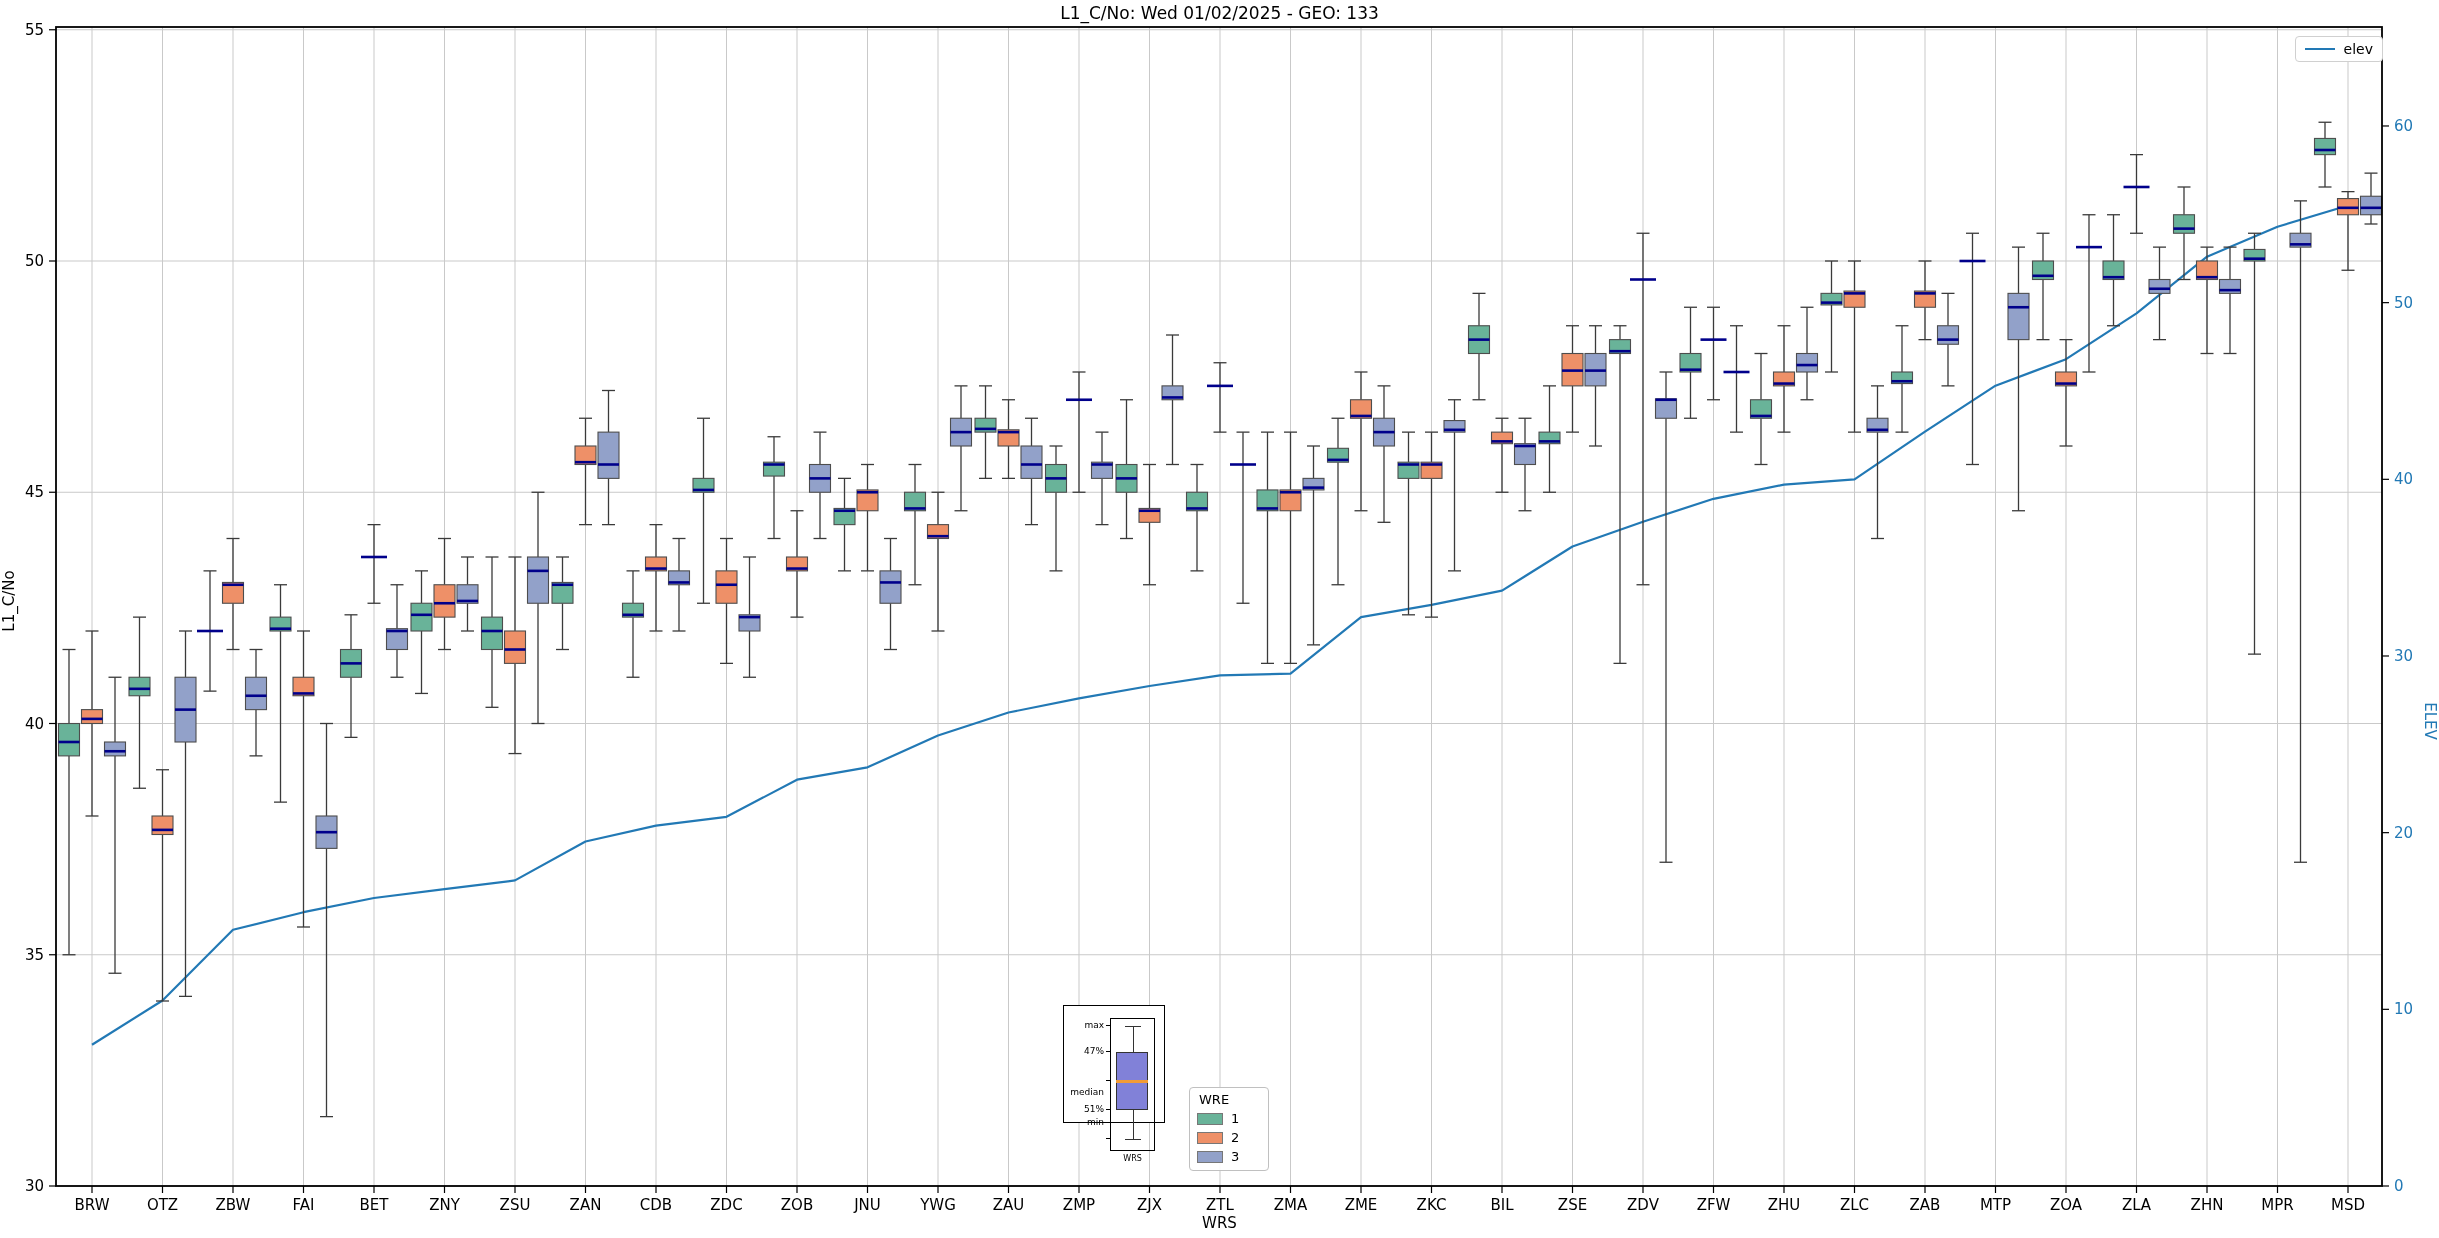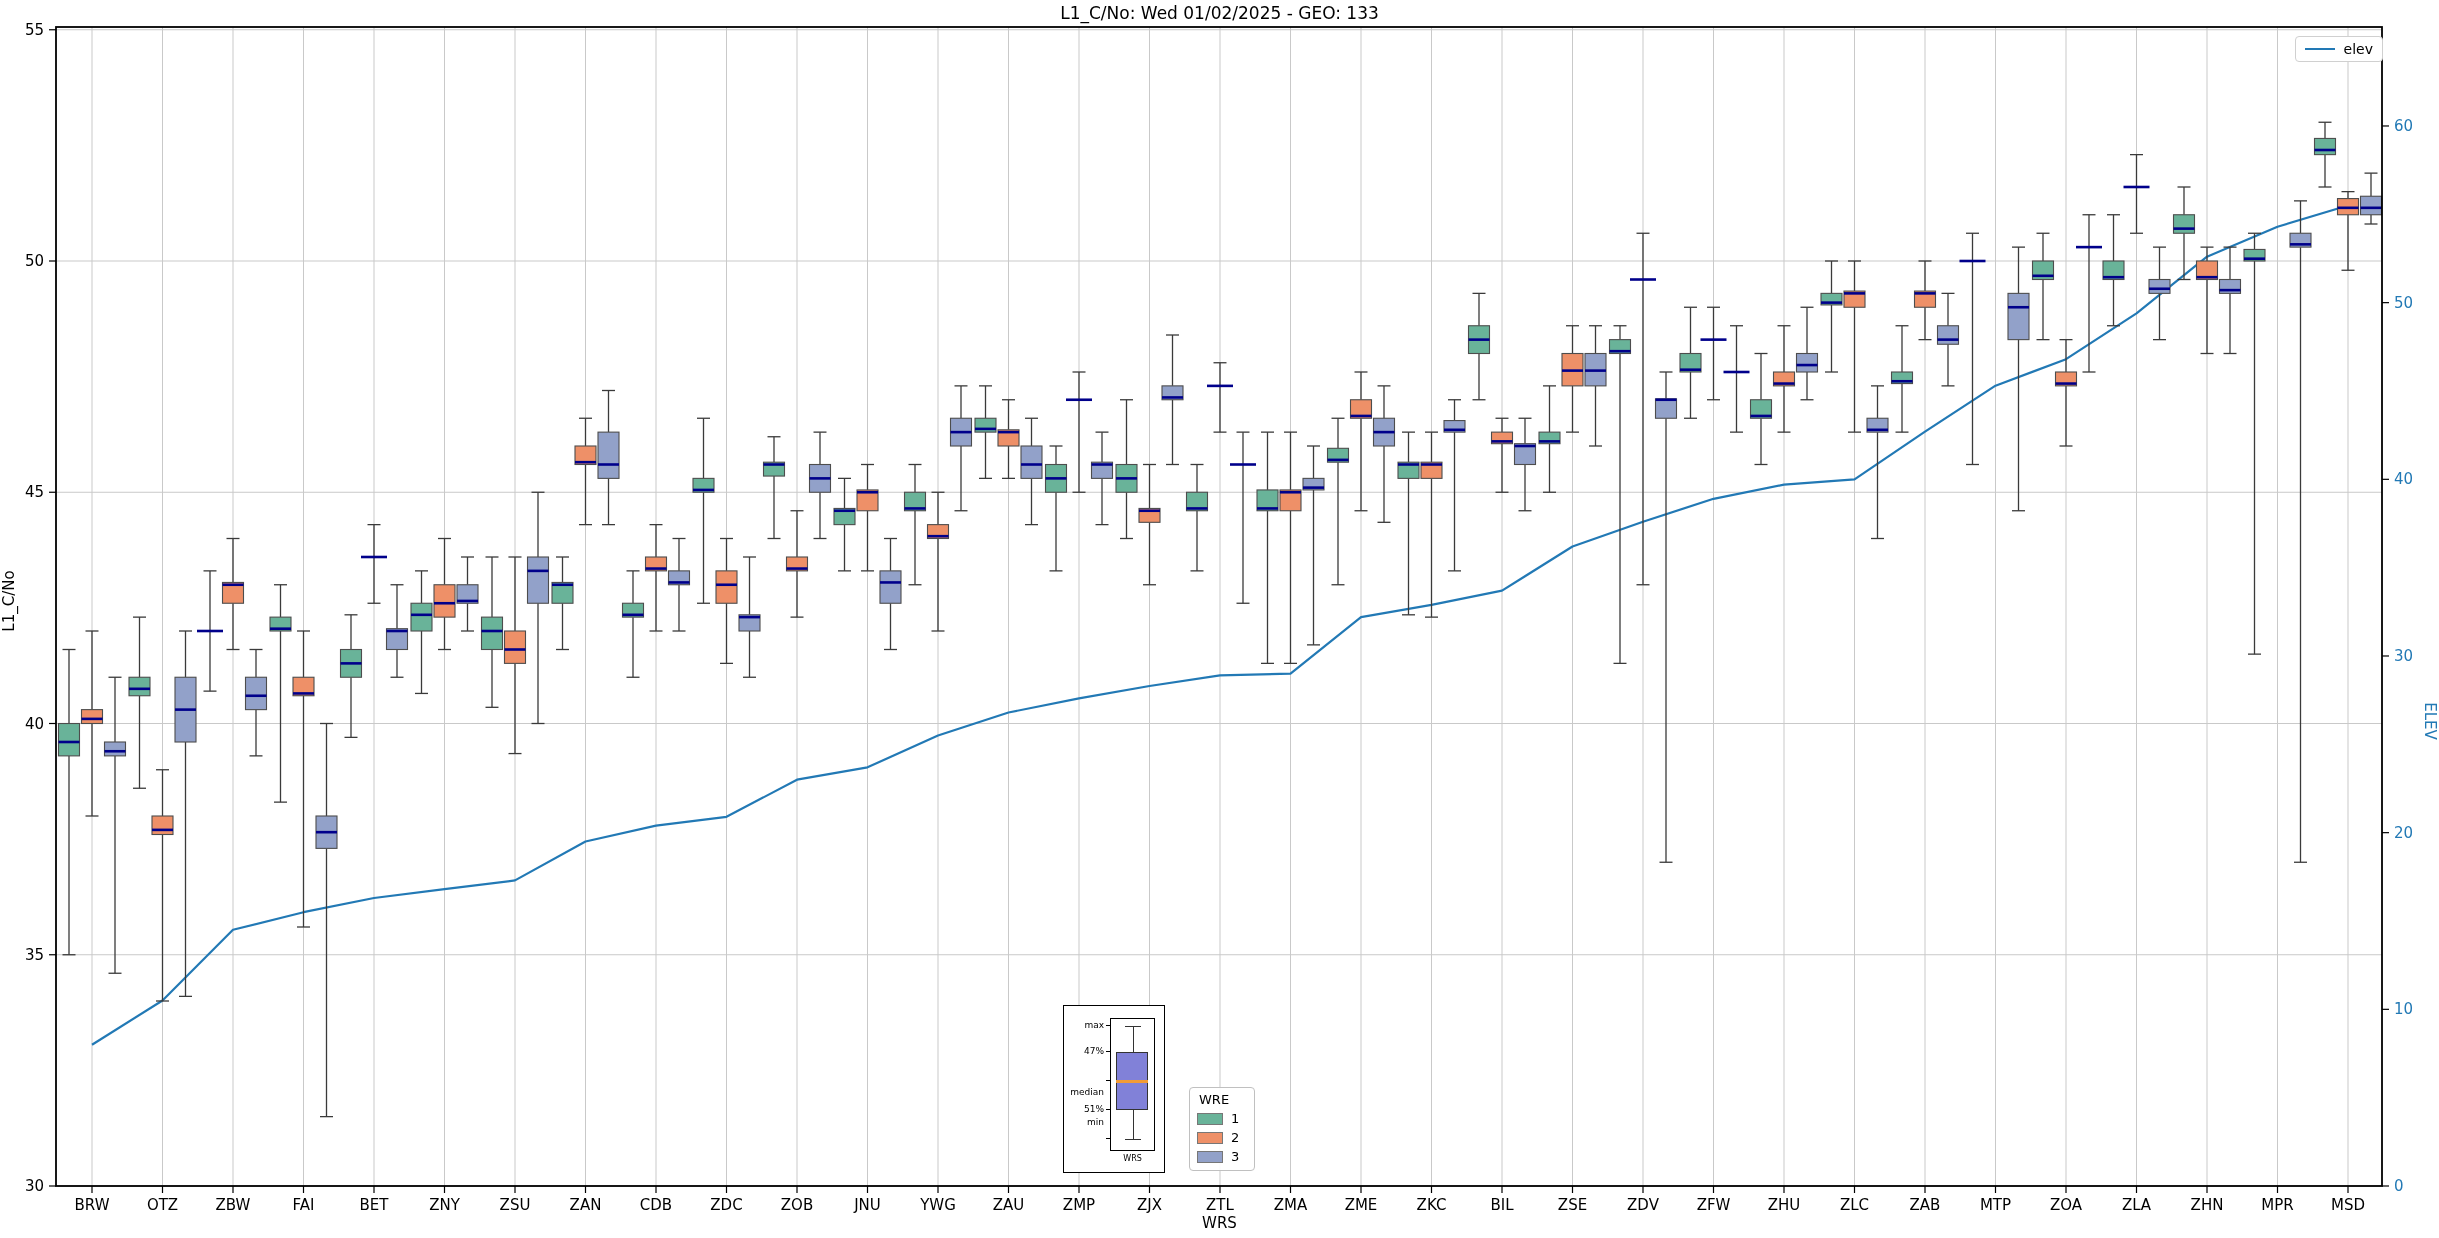--- a/index.html
+++ b/index.html
@@ -9,27 +9,27 @@
   .title{position:absolute;top:3px;left:0;width:2439px;text-align:center;font-size:17px;color:#000;}
   .ylab-left{position:absolute;left:-36px;top:592px;width:90px;text-align:center;font-size:15px;
              transform:rotate(-90deg);transform-origin:center;}
   .ylab-right{position:absolute;left:2385px;top:712px;width:90px;text-align:center;font-size:15px;color:#2279b5;
              transform:rotate(90deg);transform-origin:center;}
   .xlab{position:absolute;top:1214px;left:0;width:2439px;text-align:center;font-size:15px;}
   .legend-elev{position:absolute;left:2295px;top:36px;width:88px;height:26px;border:1px solid #d0d0d0;
                border-radius:4px;background:#fff;display:flex;align-items:center;gap:9px;padding:0 9px;box-sizing:border-box;}
   .legend-elev .line{width:32px;height:0;border-top:2px solid #2279b5;}
   .legend-elev .lab{font-size:14px;}
-  .legend-wre{position:absolute;left:1189px;top:1087px;width:66px;border:1px solid #c0c0c0;border-radius:4px;
+  .legend-wre{position:absolute;left:1189px;top:1087px;width:80px;border:1px solid #c0c0c0;border-radius:4px;
               background:rgba(255,255,255,.92);padding:4px 7px 6px 7px;box-sizing:border-box;}
   .legend-wre .t{font-size:13px;margin:0 0 4px 2px;}
   .wre-row{display:flex;align-items:center;gap:8px;margin-top:4px;}
   .wre-row .sw{width:26px;height:12px;border:1px solid #777;box-sizing:border-box;}
   .wre-row .lb{font-size:13px;}
-  .inset{position:absolute;left:1063px;top:1005px;width:102px;height:168px;background:#fff;
+  .inset{position:absolute;left:1063px;top:1005px;width:102px;height:118px;background:#fff;
          border:1.5px solid #000;box-sizing:border-box;}
   .inset .frame{position:absolute;left:46px;top:12px;width:45px;height:133px;border:1px solid #000;box-sizing:border-box;}
   .inset .ilab{position:absolute;right:60px;width:40px;text-align:right;font-size:9px;line-height:9px;}
   .inset .tick{position:absolute;left:42px;width:4px;height:1px;background:#000;}
   .inset .whisk{position:absolute;left:50%;width:1px;background:#333;}
   .inset .cap{position:absolute;left:calc(50% - 8px);width:16px;height:1px;background:#333;}
   .inset .box{position:absolute;left:5px;width:32px;background:#8181d8;border:1px solid #333;box-sizing:border-box;}
   .inset .med{position:absolute;left:5px;width:32px;height:3px;background:#f39c35;}
   .inset .iwrs{position:absolute;left:46px;top:148px;width:45px;text-align:center;font-size:8px;}
 </style>

